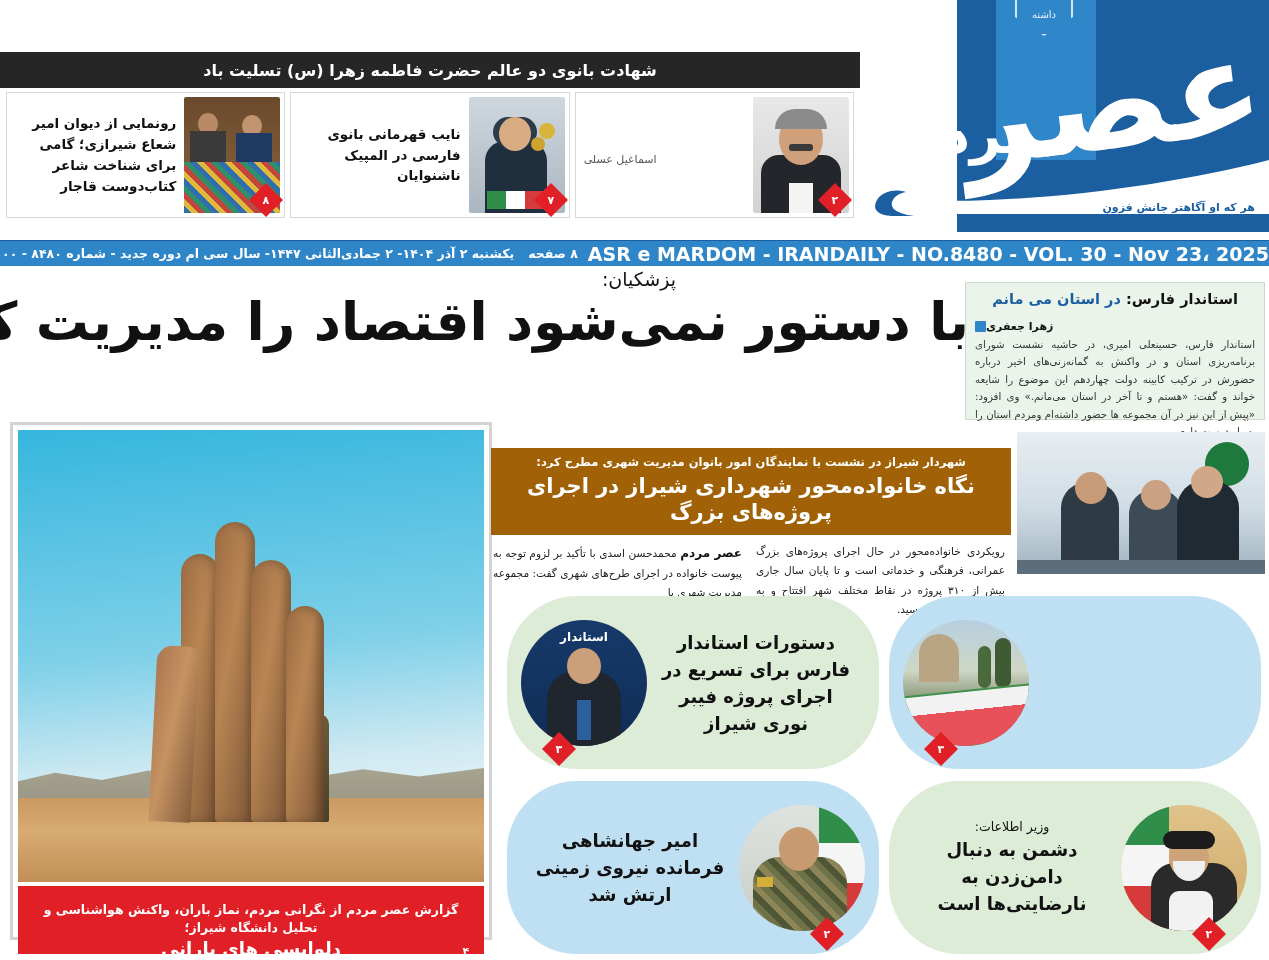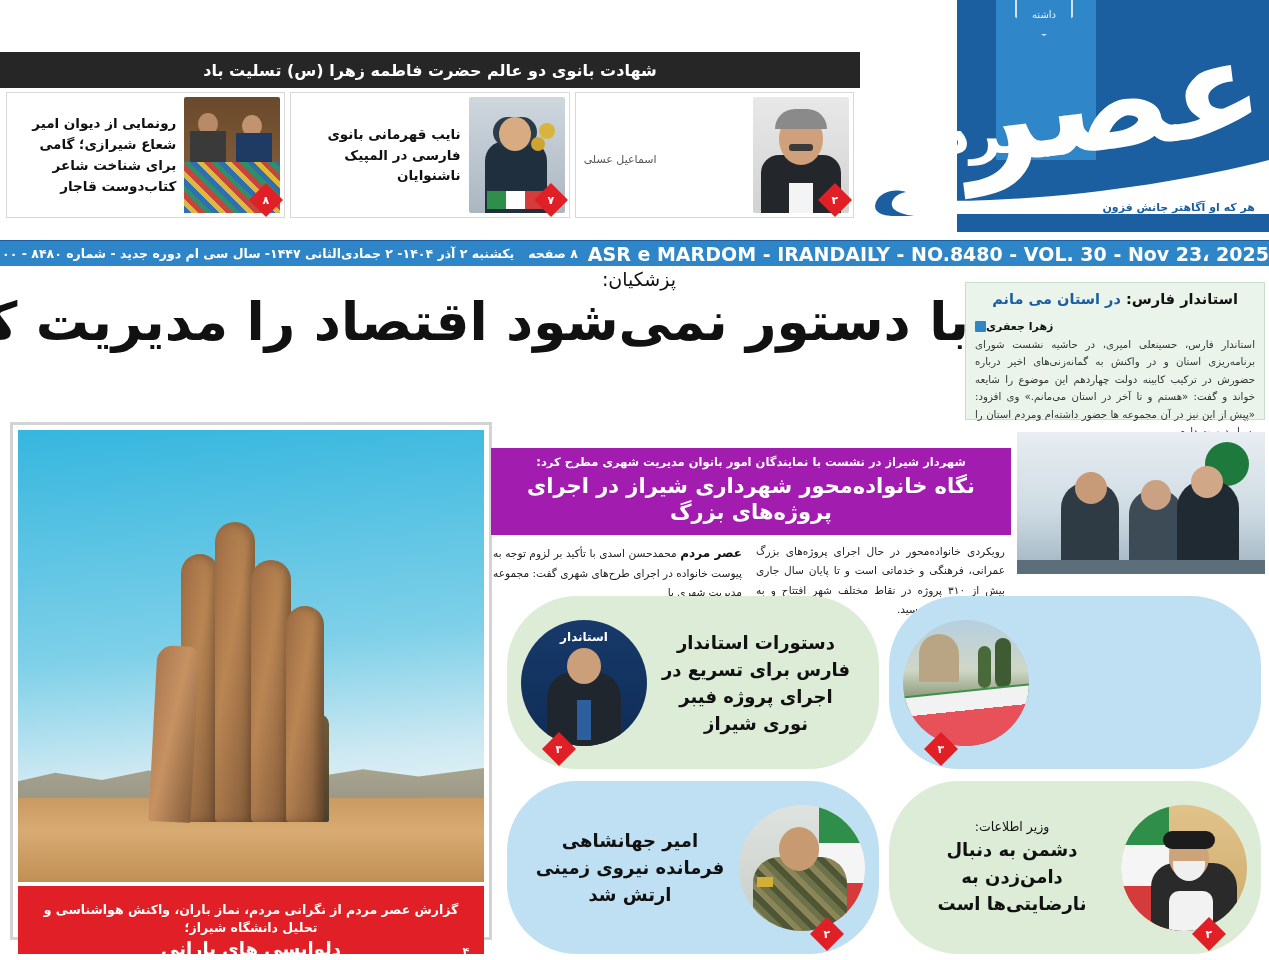--- a/index.html
+++ b/index.html
@@ -158,21 +158,21 @@
   .caption-bar {
     position: relative; margin-top: 4px; background: #e01f26; color: #fff;
     padding: 6px 8px 8px; text-align: center;
   }
   .caption-kicker { font-size: 12.5px; font-weight: 700; line-height: 1.4; margin-top: 9px; }
   .caption-title { font-size: 18px; font-weight: 700; margin-top: 2px; }
   .caption-pagenum { position: absolute; bottom: 4px; right: 6px; }
 
   
   .redblock { position: absolute; top: 448px; right: 258px; width: 520px; }
-  .redbar { background: #a21caf; color: #fff; padding: 6px 28px 9px; text-align: center; }
+  .redbar { background: #a16207; color: #fff; padding: 6px 28px 9px; text-align: center; }
   .redbar-kicker { font-size: 11.5px; font-weight: 700; line-height: 1.4; }
   .redbar-title { font-size: 21px; font-weight: 700; margin-top: 3px; line-height: 1.25; }
   .redblock-body {
     display: flex; flex-direction: row-reverse; gap: 14px; padding: 7px 6px 0 2px;
   }
   .redcol { flex: 1; font-size: 10.6px; color: #222; line-height: 1.85; text-align: justify; position: relative; }
   .redcol-lead { font-weight: 700; font-size: 12px; color: #111; }
   .redblock-pagenum { position: absolute; bottom: -4px; left: 6px; }
 
   

